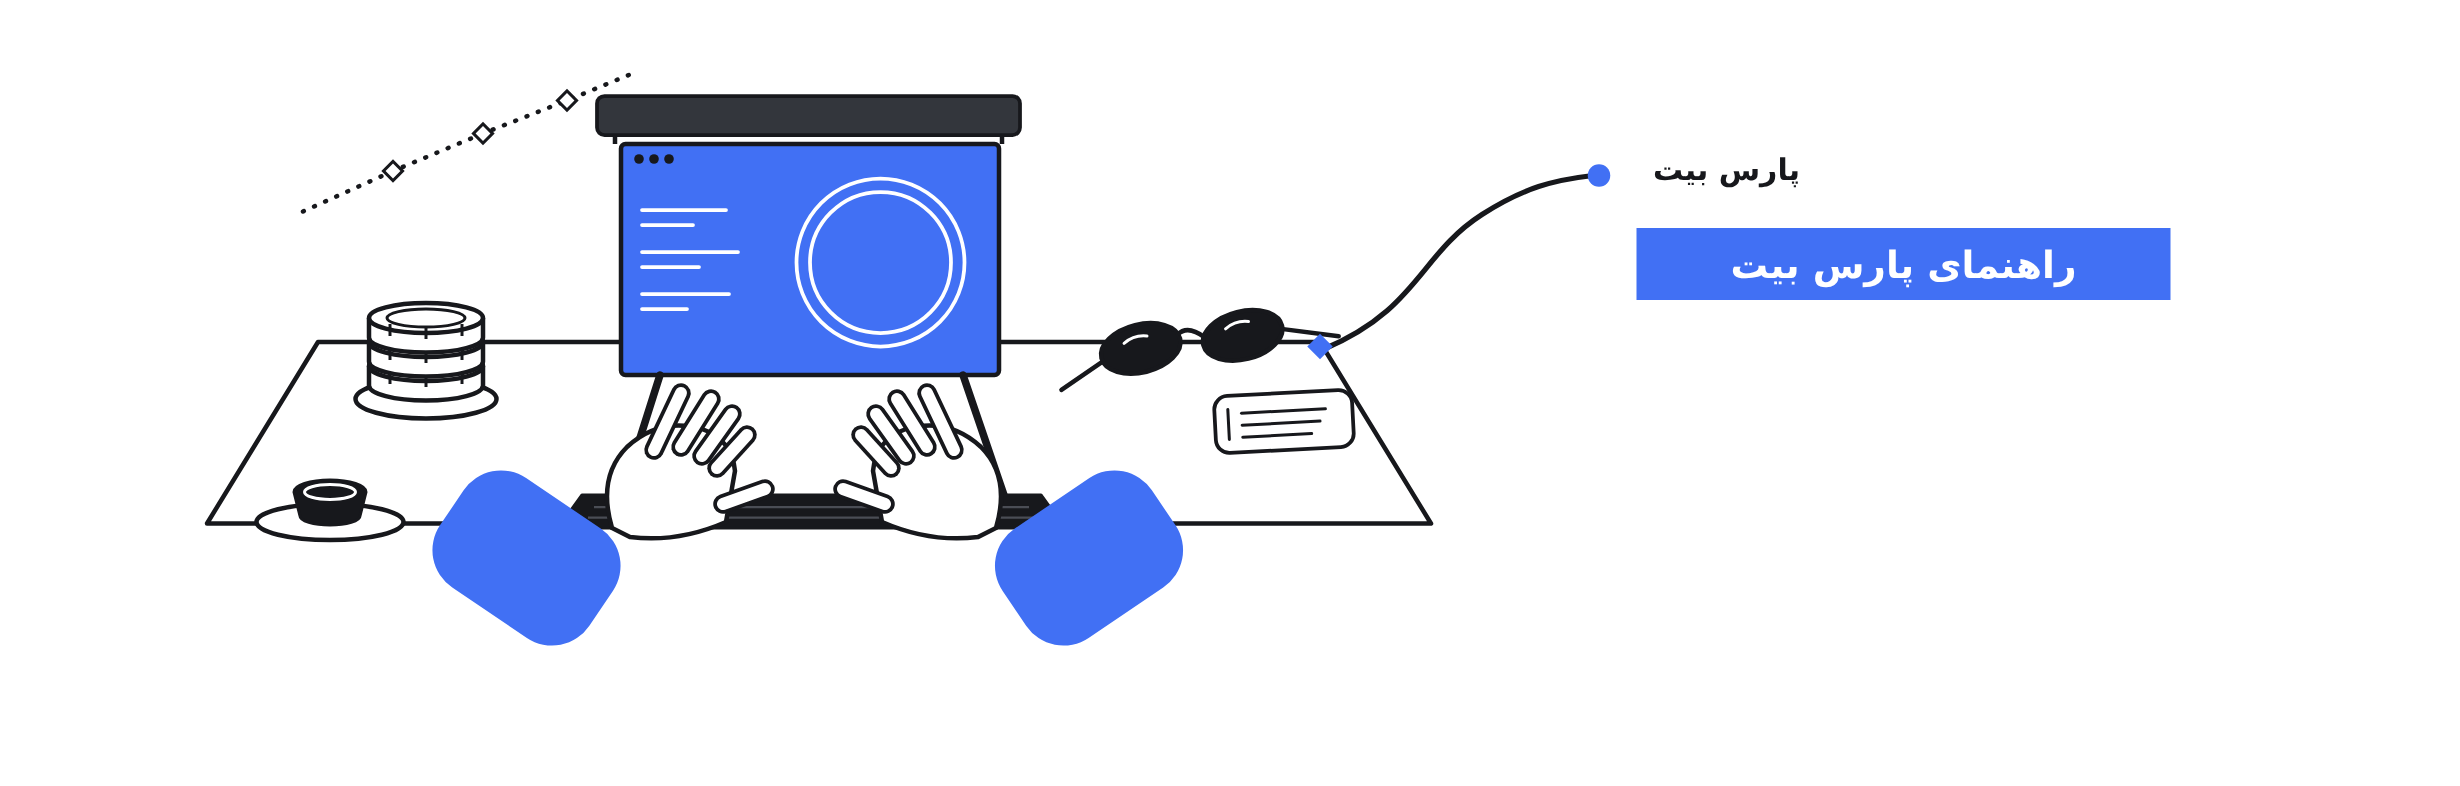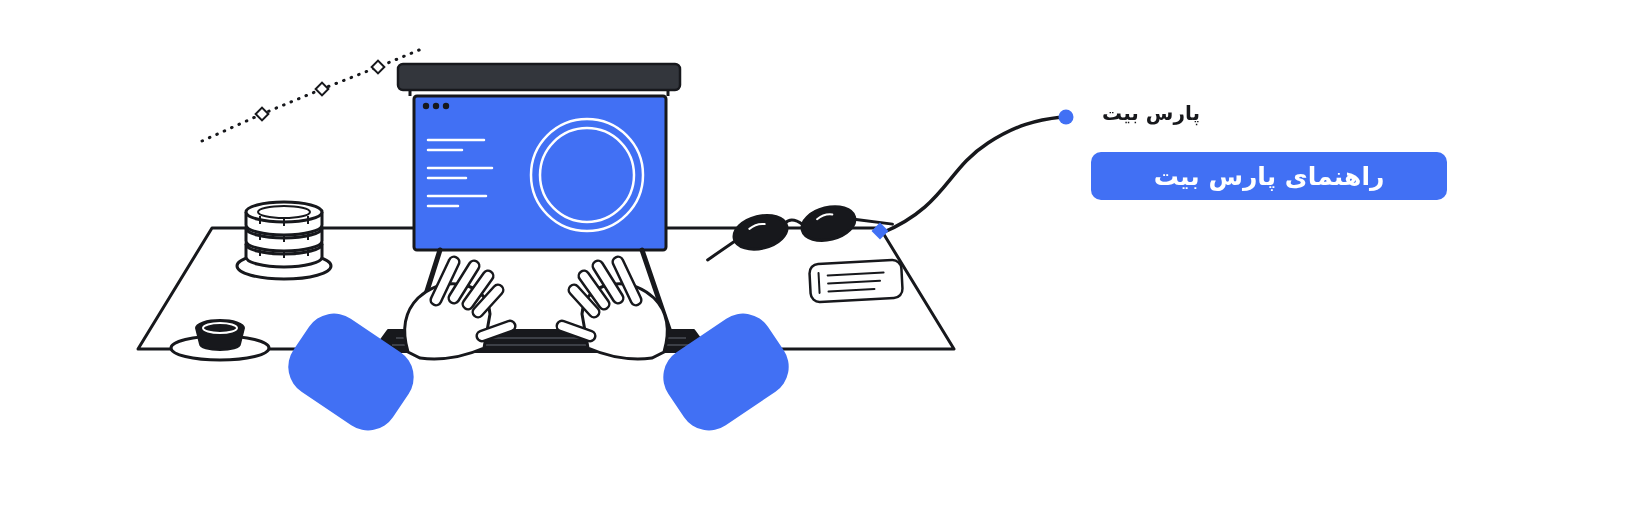--- a/index.html
+++ b/index.html
@@ -10,21 +10,21 @@
     margin-left:16px;
   }
   .illustration-svg { position:absolute; left:0; top:0; display:block; }
   .logo-wordmark {
     position:absolute; left:1086px; top:101px;
     font-size:20px; font-weight:bold; color:#17181c;
     direction:rtl; white-space:nowrap; user-select:none;
   }
   .guide-banner {
     position:absolute; left:1075px; top:152px;
-    width:356px; height:48px; border-radius:10px;
+    width:356px; height:48px; border-radius:0;
     display:flex; align-items:center; justify-content:center;
     direction:rtl; cursor:pointer;
   }
   .guide-banner .label {
     color:#ffffff; font-size:25px; font-weight:bold; line-height:1;
     white-space:nowrap;
   }
 </style>
 </head>
 <body>

